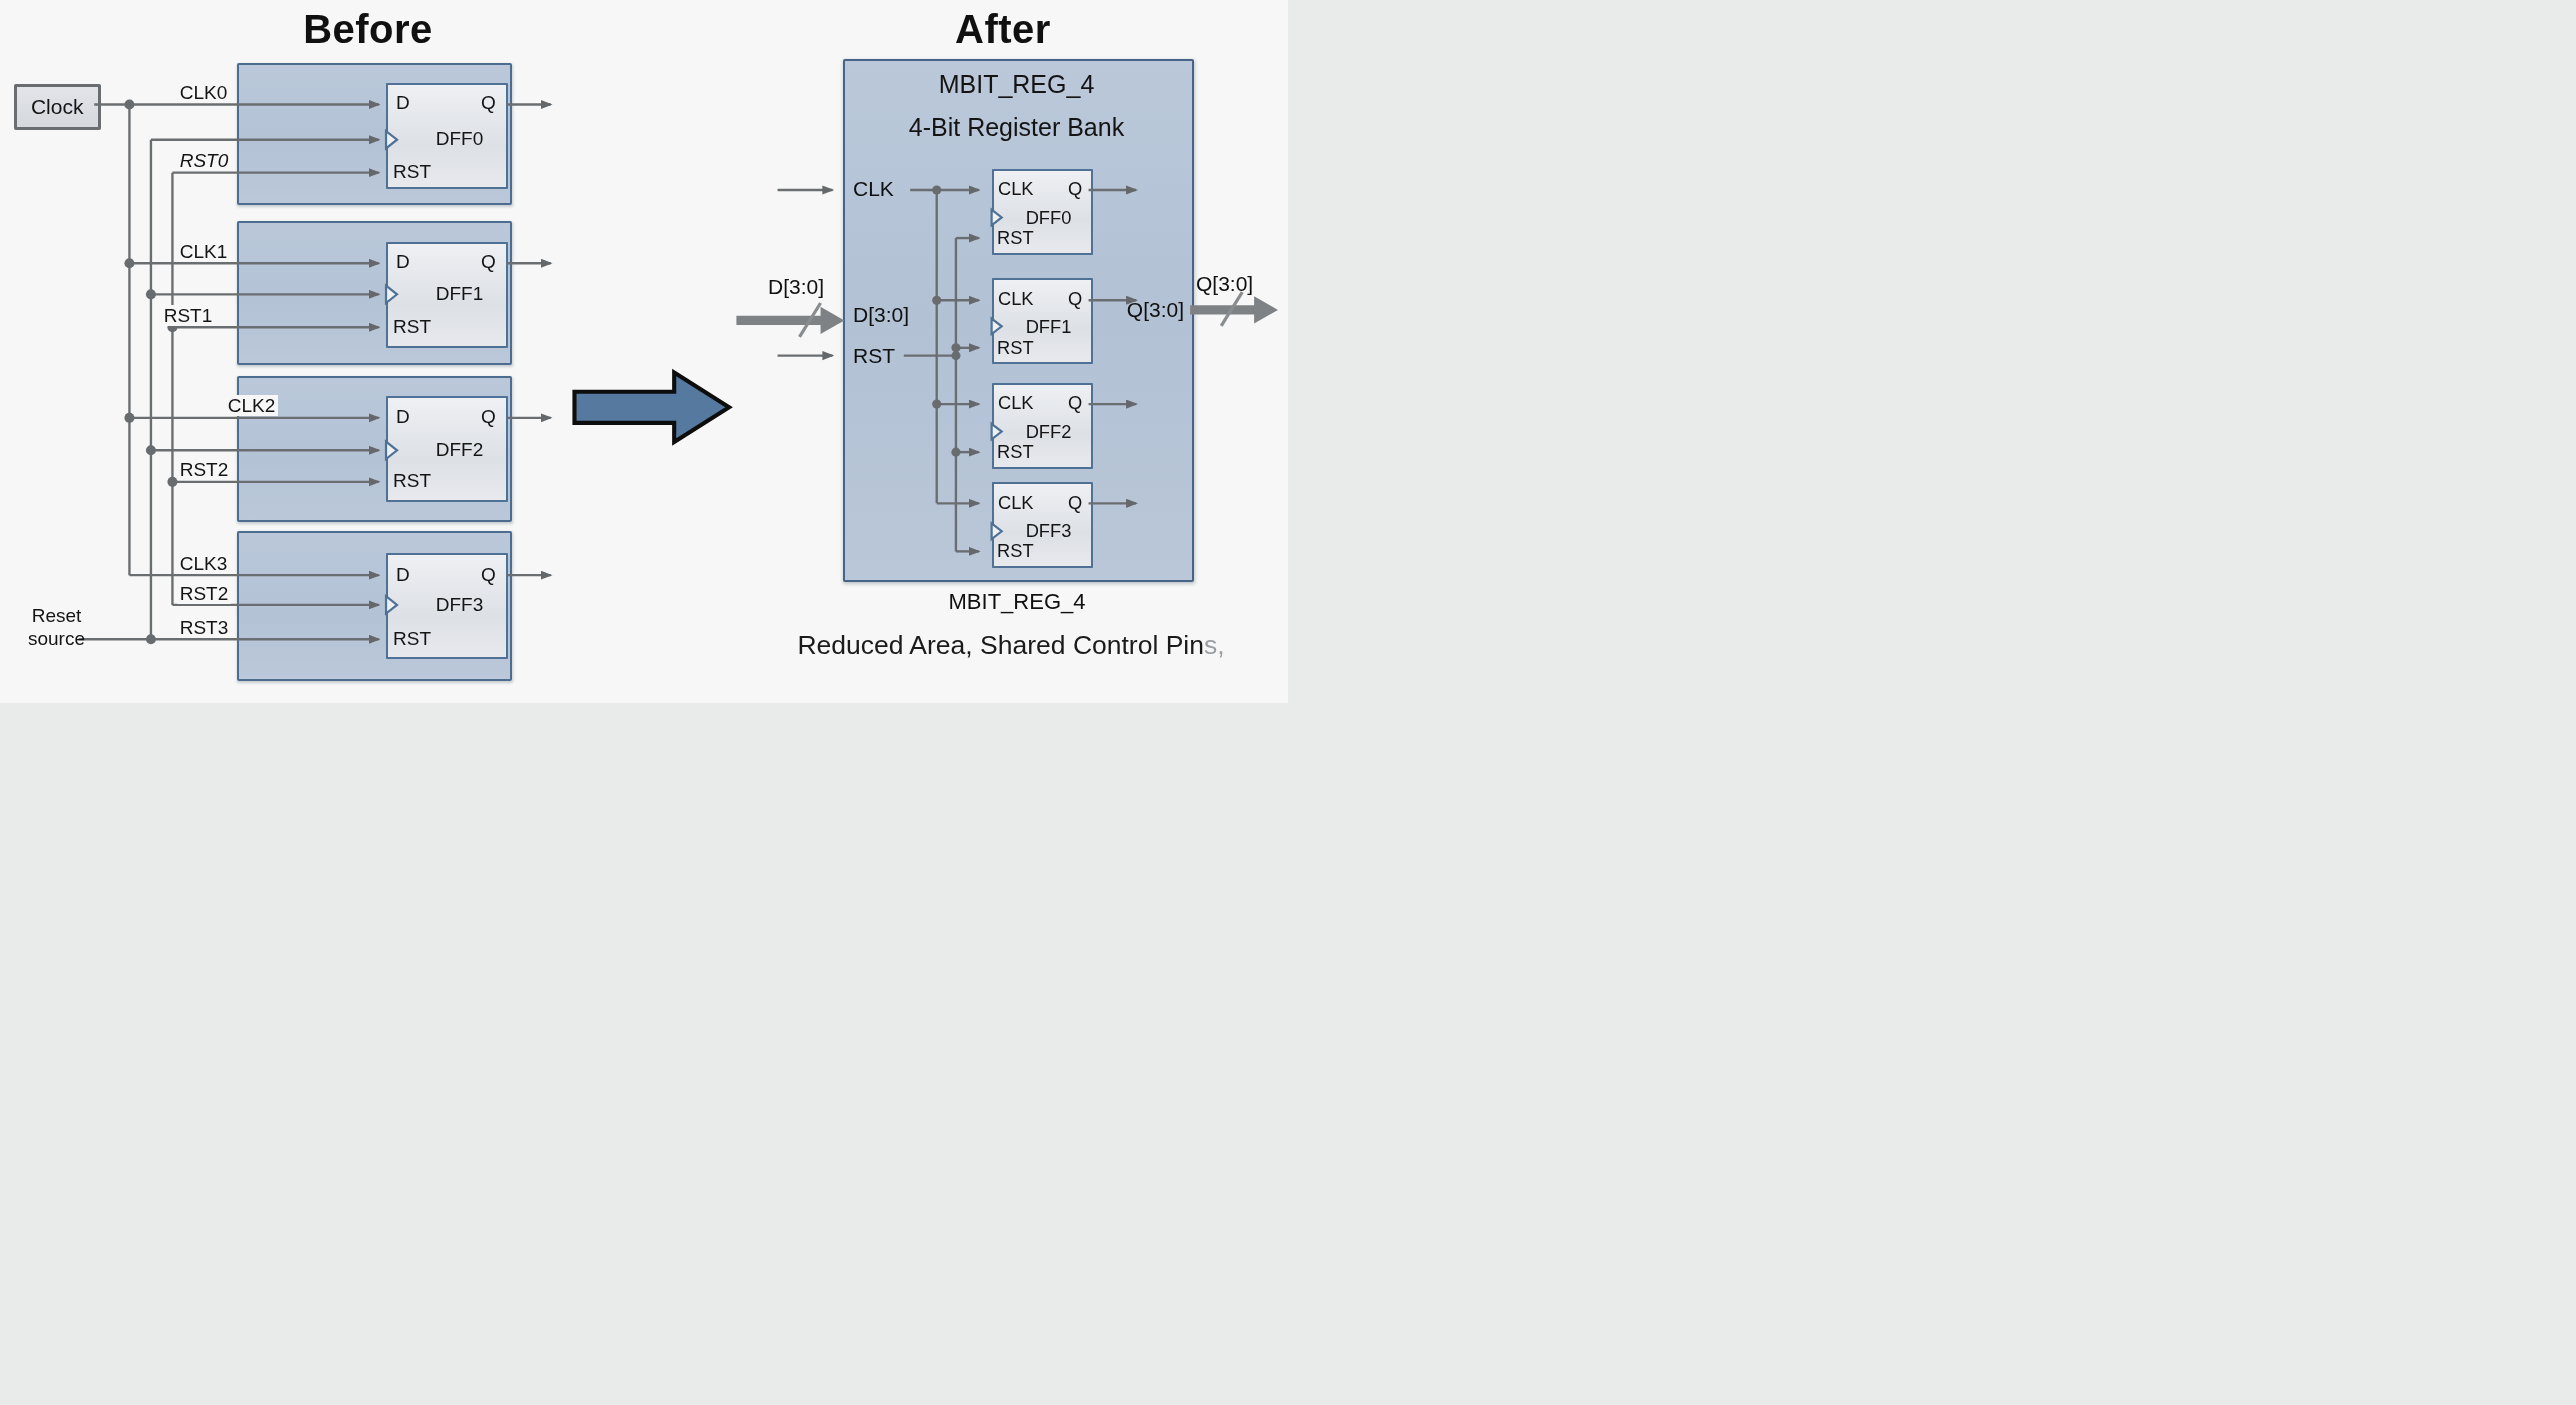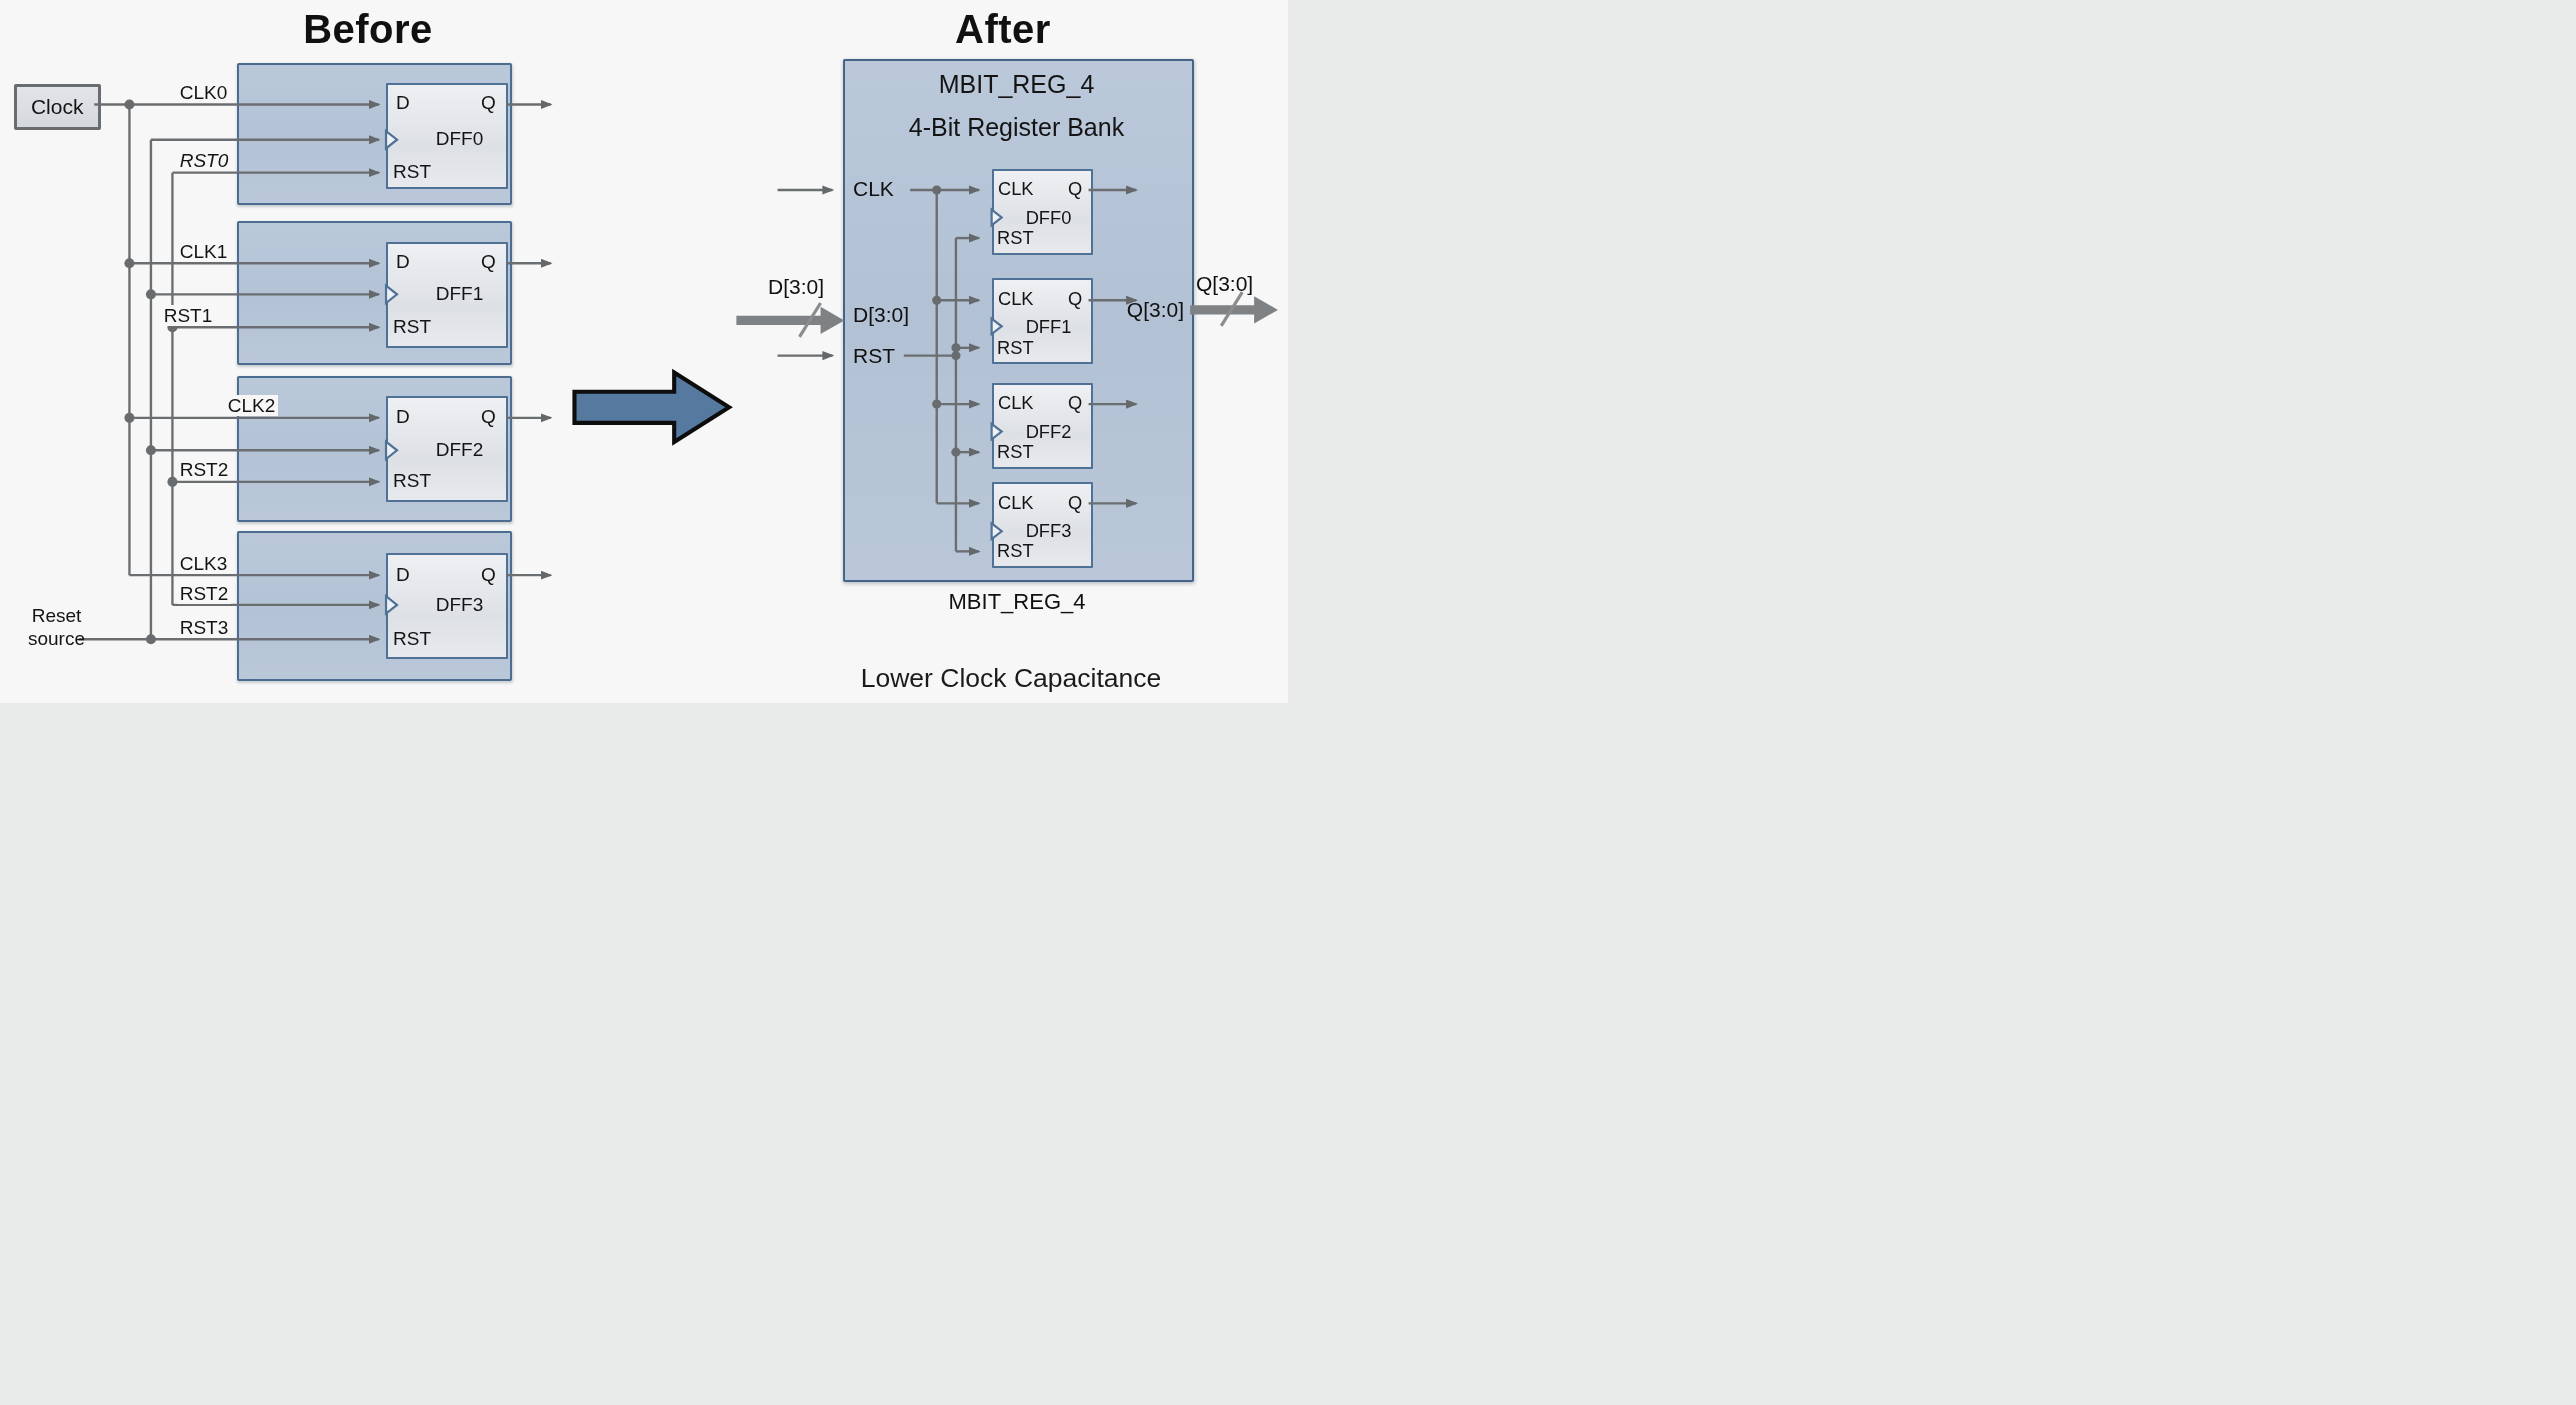--- a/index.html
+++ b/index.html
@@ -145,21 +145,21 @@
   <div class="dfftext-a" style="left:1008px; top:422px; width:81px; text-align:center;">DFF2</div>
   <div class="dfftext-a" style="left:997px; top:442px;">RST</div>
 
   <div class="dfftext-a" style="left:998px; top:493px;">CLK</div>
   <div class="dfftext-a" style="left:1068px; top:493px;">Q</div>
   <div class="dfftext-a" style="left:1008px; top:521px; width:81px; text-align:center;">DFF3</div>
   <div class="dfftext-a" style="left:997px; top:541px;">RST</div>
 
   <div class="caption">MBIT_REG_4</div>
 
-  <div class="footer-line" style="top:663px;">Lower Clock Capacitance</div>
+  <div class="footer-line" style="top:630px;"><span>Reduced Area, Shared Control Pin</span><span class="fade">s,</span></div>
 
   <svg class="wires" width="1288" height="703" viewBox="0 0 1408 768">
     <defs>
       <marker id="ah" markerWidth="14" markerHeight="12" refX="11" refY="5" orient="auto" markerUnits="userSpaceOnUse">
         <path d="M0,0 L13,5 L0,10 z" fill="#65686b"></path>
       </marker>
     </defs>
     <g stroke="#6b6e71" stroke-width="2.6" fill="none">
 
       <line x1="103" y1="114" x2="414" y2="114" marker-end="url(#ah)"></line>

